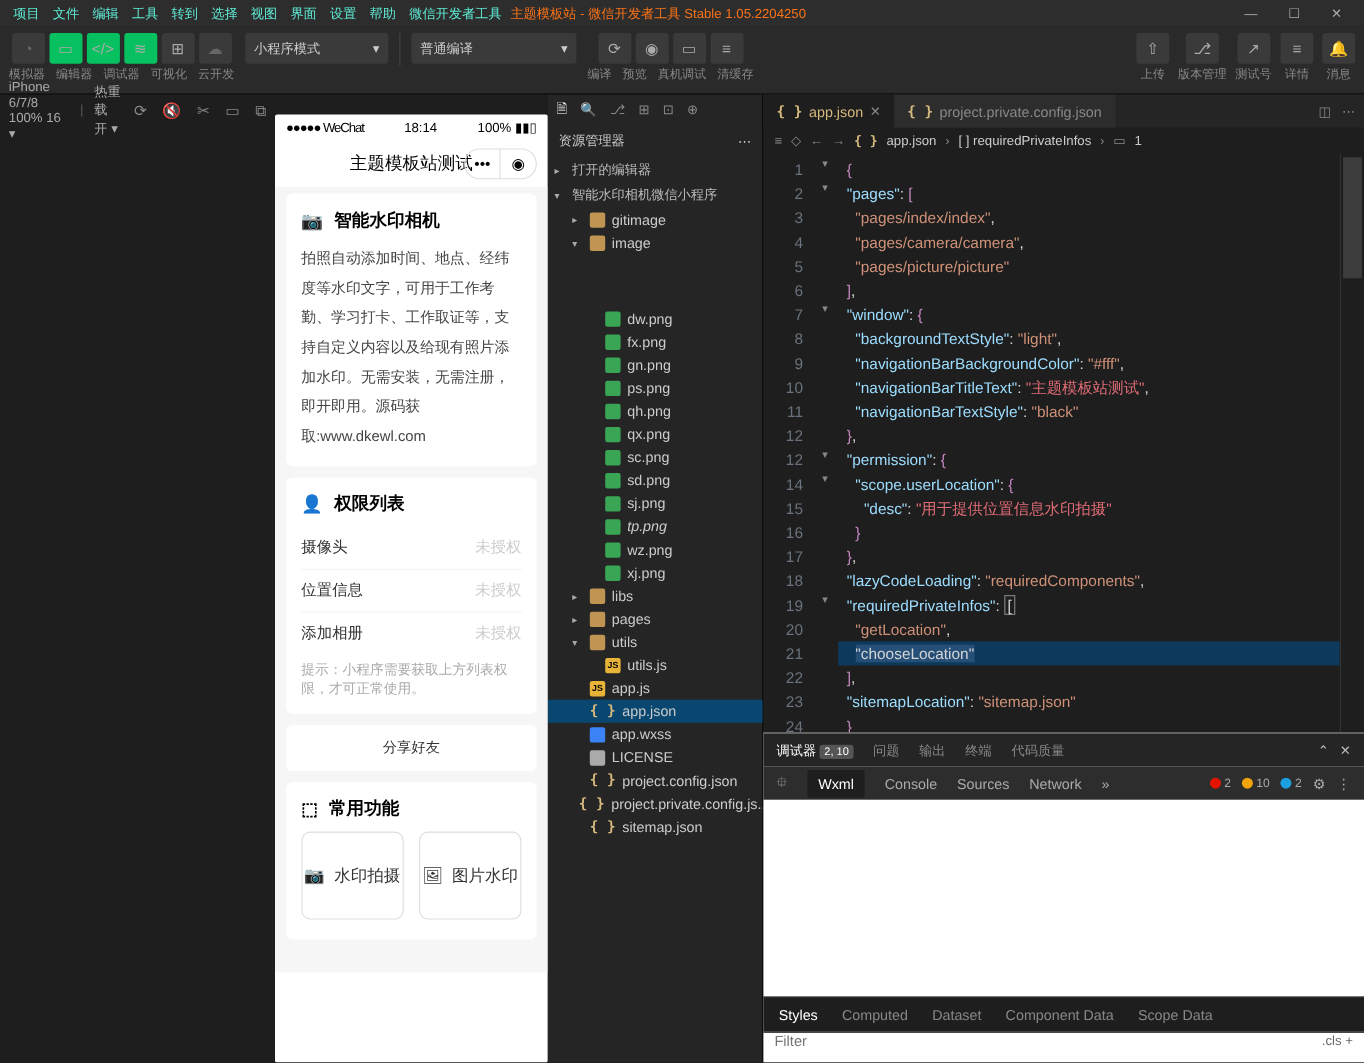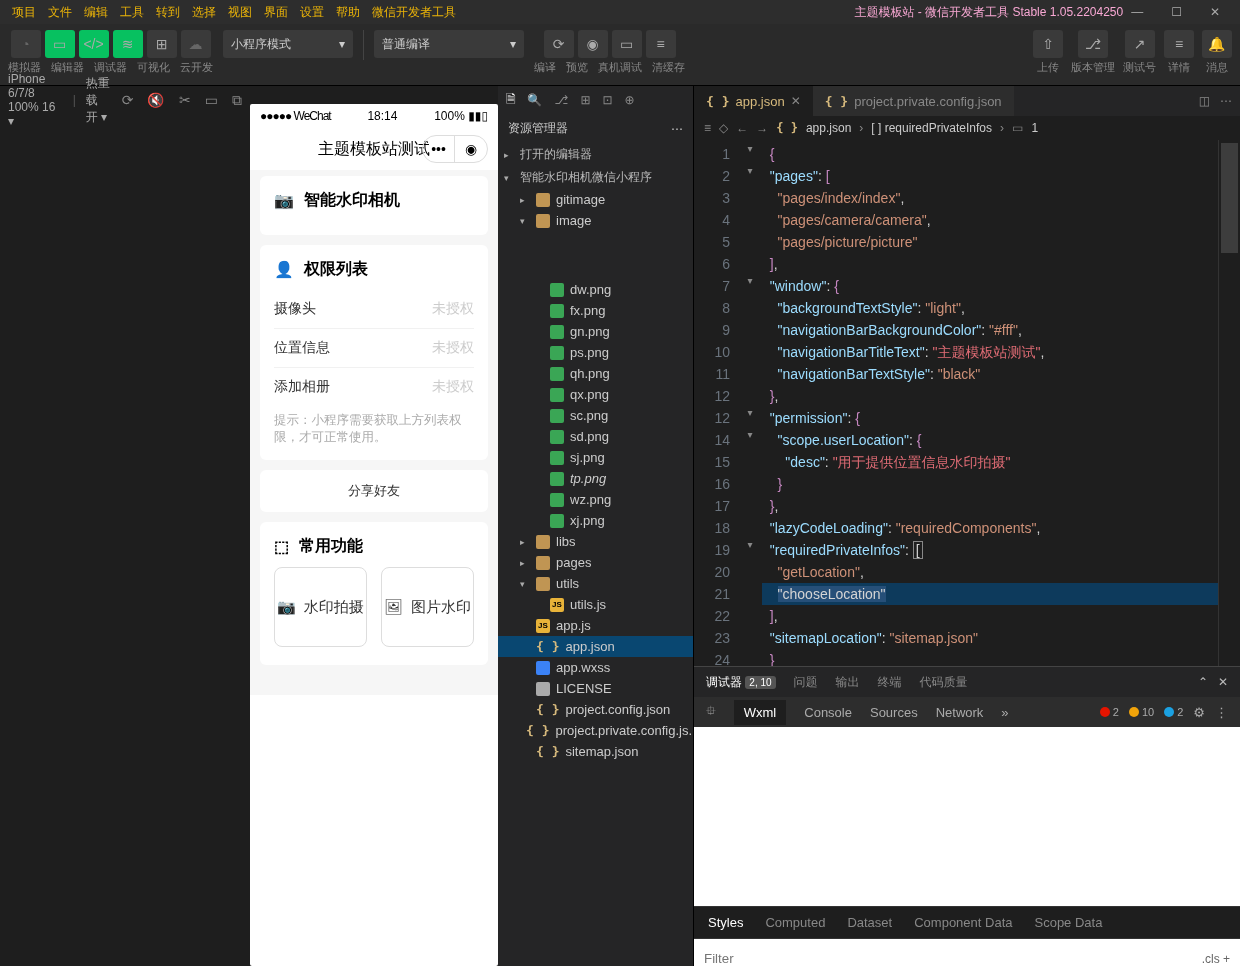--- a/index.html
+++ b/index.html
@@ -1,19 +1,19 @@
 <!DOCTYPE html>
 <html><head>
 <meta charset="utf-8">
 <style>
 *{box-sizing:border-box;margin:0;padding:0;font-family:"Microsoft YaHei",sans-serif}
 body{background:#1e1e1e;color:#ccc;font-size:12px;width:1240px;height:966px;overflow:hidden}
 .menubar{background:#2d2d2d;height:24px;display:flex;align-items:center;padding:0 6px;gap:2px}
-.menubar span{padding:2px 6px;color:#eab308;cursor:pointer;font-size:12px}
-.title-area{flex:1;text-align:right;color:#f9a8d4;font-size:12px}
+.menubar span{padding:2px 6px;color:#5eead4;cursor:pointer;font-size:12px}
+.title-area{flex:1;text-align:left;color:#f97316;font-size:12px}
 .win-controls{display:flex;gap:16px;padding-right:8px}
 .win-controls span{color:#aaa;cursor:pointer}
 .toolbar{background:#2a2a2a;height:62px;display:flex;align-items:flex-start;padding:6px 8px;gap:10px;border-bottom:1px solid #000}
 .tool-group{display:flex;flex-direction:column;align-items:center;gap:2px}
 .tool-row{display:flex;gap:4px}
 .btn{background:#3a3a3a;border-radius:3px;height:28px;min-width:30px;display:flex;align-items:center;justify-content:center;color:#aaa;cursor:pointer;font-size:14px}
 .btn.green{background:#07c160}
 .tool-label{font-size:11px;color:#888;display:flex;gap:10px}
 .dd{background:#3a3a3a;border-radius:3px;height:28px;min-width:130px;padding:0 8px;display:flex;align-items:center;color:#ccc;font-size:12px;justify-content:space-between;cursor:pointer}
 .toolbar-right{margin-left:auto;display:flex;gap:8px}
@@ -81,21 +81,21 @@
 .dbg-tabs .t.a{color:#fff}
 .dbg-tabs .rr{margin-left:auto;display:flex;gap:10px;align-items:center}
 .dbg-sub{height:30px;background:#2d2d2d;display:flex;align-items:center;gap:18px;padding:0 12px;font-size:13px;color:#aaa}
 .dbg-sub .a{color:#fff;background:#1e1e1e;padding:5px 10px;margin:-5px 0}
 .dbg-sub .rr{margin-left:auto;display:flex;gap:10px;align-items:center}
 .badge{display:inline-flex;align-items:center;gap:3px;font-size:11px}
 .dot{width:10px;height:10px;border-radius:50%;display:inline-block}
 .dot.r{background:#e51400}.dot.y{background:#f0a30a}.dot.b{background:#1ba1e2}
 .sty-tabs{height:32px;display:flex;align-items:center;gap:22px;padding:0 14px;background:#1e1e1e;font-size:13px;color:#888;border-top:1px solid #333}
 .sty-tabs .a{color:#fff}
-.filt{height:28px;display:flex;align-items:flex-end;padding:0 10px;color:#666;border-top:1px solid #333;justify-content:space-between}
+.filt{height:28px;display:flex;align-items:flex-start;padding:0 10px;color:#666;border-top:1px solid #333;justify-content:space-between}
 </style>
 </head>
 <body>
 
 <div class="menubar">
   <div id="menu-items" style="display:flex">
       <span>项目</span>
       <span>文件</span>
       <span>编辑</span>
       <span>工具</span>
@@ -207,20 +207,21 @@
           <span>•••</span>
           <span>◉</span>
         </div>
       </div>
       <div class="page">
         <div class="card">
           <div class="card-h">
               <span>📷</span>
               <span>智能水印相机</span>
             </div>
+          <div class="desc">拍照自动添加时间、地点、经纬度等水印文字，可用于工作考勤、学习打卡、工作取证等，支持自定义内容以及给现有照片添加水印。无需安装，无需注册，即开即用。源码获取:www.dkewl.com</div>
         </div>
         <div class="card">
           <div class="card-h">
               <span>👤</span>
               <span>权限列表</span>
             </div>
           <div id="perm-rows">
               <div class="perm-row">
                 <span>摄像头</span>
                 <span class="st">未授权</span>

